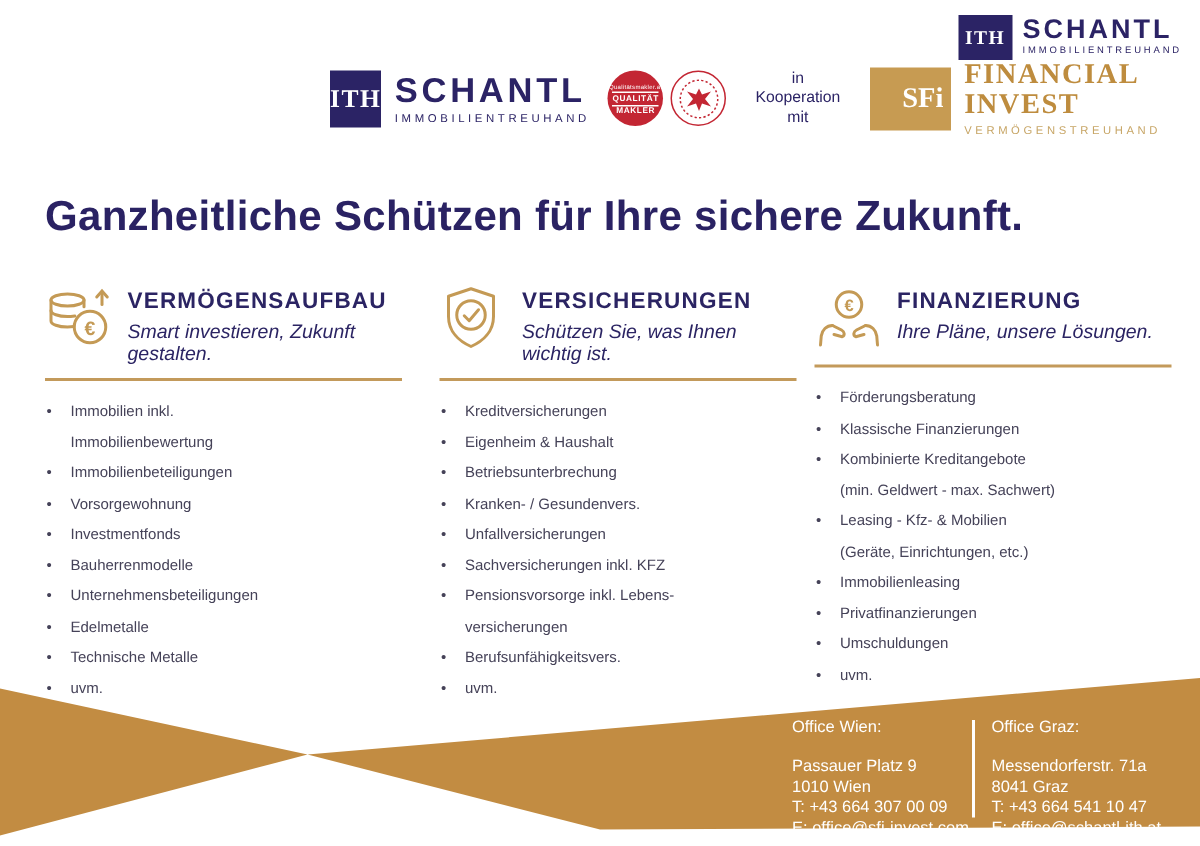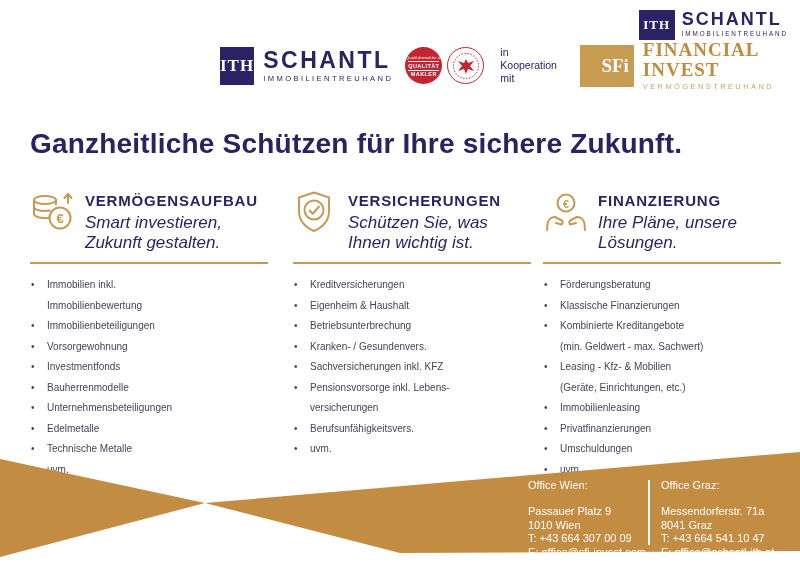--- a/index.html
+++ b/index.html
@@ -18,35 +18,35 @@
   .main-logo-text .schantl-name{color:#2B2365;font-weight:bold;font-size:23px;letter-spacing:2.5px;line-height:23px;}
   .main-logo-text .schantl-sub{color:#2B2365;font-size:7.6px;letter-spacing:2.4px;margin-top:2px;}
   .badge{border-radius:50%;flex:none;}
   .badge-quality{width:37px;height:37px;background:#C32633;margin-left:12px;color:#fff;
     display:flex;flex-direction:column;align-items:center;justify-content:center;text-align:center;}
   .badge-quality .bq-top{font-size:4px;letter-spacing:.2px;}
   .badge-quality .bq-main{font-size:5.5px;font-weight:bold;letter-spacing:.4px;border-top:0.5px solid #fff;border-bottom:0.5px solid #fff;padding:1px 0;margin-top:1px;}
   .badge-quality .bq-sub{font-size:5.5px;font-weight:bold;letter-spacing:.4px;}
   .badge-seal{width:37px;height:37px;background:#fff;border:1.6px solid #C32633;margin-left:5px;
     display:flex;align-items:center;justify-content:center;box-sizing:border-box;}
-  .koop{margin-left:16px;width:78px;text-align:left;color:#2B2365;font-size:10.5px;line-height:13px;}
+  .koop{margin-left:16px;width:78px;text-align:center;color:#2B2365;font-size:10.5px;line-height:13px;}
   .sfi-box{width:46px;height:42px;background:#C79B52;color:#fff;display:flex;align-items:center;justify-content:center;
            font-weight:bold;font-size:19px;margin-left:16px;font-family:"Liberation Serif",serif;padding-left:17px;}
   .sfi-text{margin-left:9px;}
   .sfi-name{font-family:"Liberation Serif",serif;font-weight:bold;font-size:19px;color:#BE8C3E;letter-spacing:1px;line-height:20px;}
   .sfi-sub{font-size:7.5px;letter-spacing:2.4px;color:#C7A565;margin-top:2px;}
   
   .headline{position:absolute;left:30px;top:128px;width:740px;color:#2A2263;font-weight:bold;
             font-size:28px;letter-spacing:.2px;white-space:nowrap;}
   
   .col{position:absolute;top:190px;width:238px;}
   .col-head{display:flex;align-items:flex-start;}
   .col-icon{flex:none;width:46px;height:44px;margin-right:9px;}
   .col-title{color:#2B2463;font-weight:bold;font-size:15px;letter-spacing:.8px;line-height:18px;margin-top:2px;}
-  .col-sub{color:#2B2463;font-style:italic;font-size:17px;margin-top:3px;}
+  .col-sub{color:#2B2463;font-style:italic;font-size:13px;margin-top:3px;}
   .rule{height:2px;background:#C39A5B;margin-top:9px;}
   ul.items{list-style:none;margin:11px 0 0 0;padding:0;}
   ul.items li{position:relative;padding-left:17px;color:#454258;font-size:10px;line-height:20.5px;
               white-space:pre-line;}
   ul.items li::before{content:"•";position:absolute;left:1px;top:0;color:#454258;}
   
   .footer-svg{position:absolute;left:0;bottom:0;width:800px;height:120px;display:block;}
   .contact{position:absolute;color:#ffffff;font-size:11px;line-height:13.8px;}
   .contact .c-title{margin-bottom:12px;}
   .contact-divider{position:absolute;width:1.5px;background:#ffffff;}
@@ -142,20 +142,21 @@
         <div class="col-title">VERSICHERUNGEN</div>
         <div class="col-sub">Schützen Sie, was Ihnen wichtig ist.</div>
       </div>
     </div>
     <div class="rule"></div>
     <ul class="items">
         <li class="item">Kreditversicherungen</li>
         <li class="item">Eigenheim &amp; Haushalt</li>
         <li class="item">Betriebsunterbrechung</li>
         <li class="item">Kranken- / Gesundenvers.</li>
+        <li class="item">Unfallversicherungen</li>
         <li class="item">Sachversicherungen inkl. KFZ</li>
         <li class="item">Pensionsvorsorge inkl. Lebens-
 versicherungen</li>
         <li class="item">Berufsunfähigkeitsvers.</li>
         <li class="item">uvm.</li>
       </ul>
   </div>
 
   <div class="col" style="left:543px">
     <div class="col-head">

